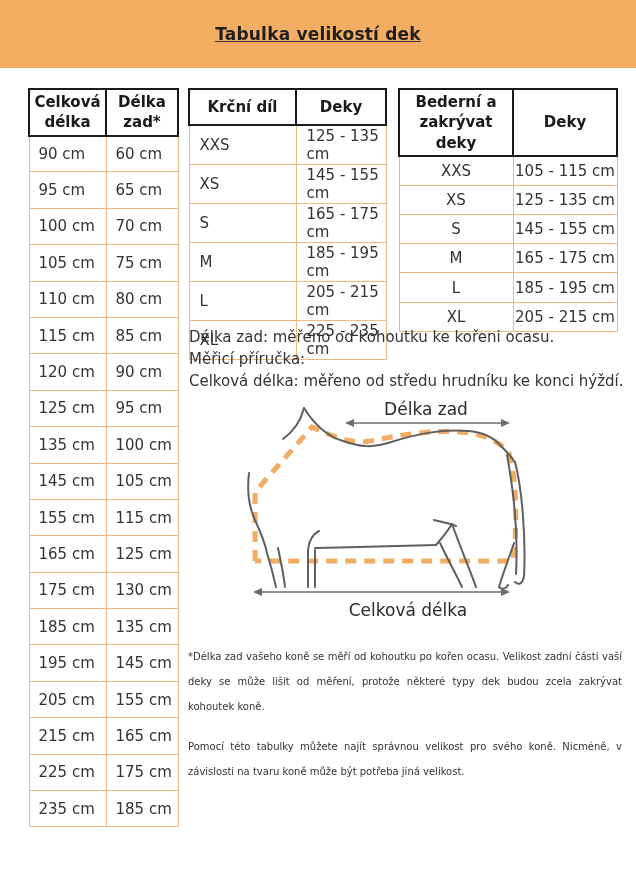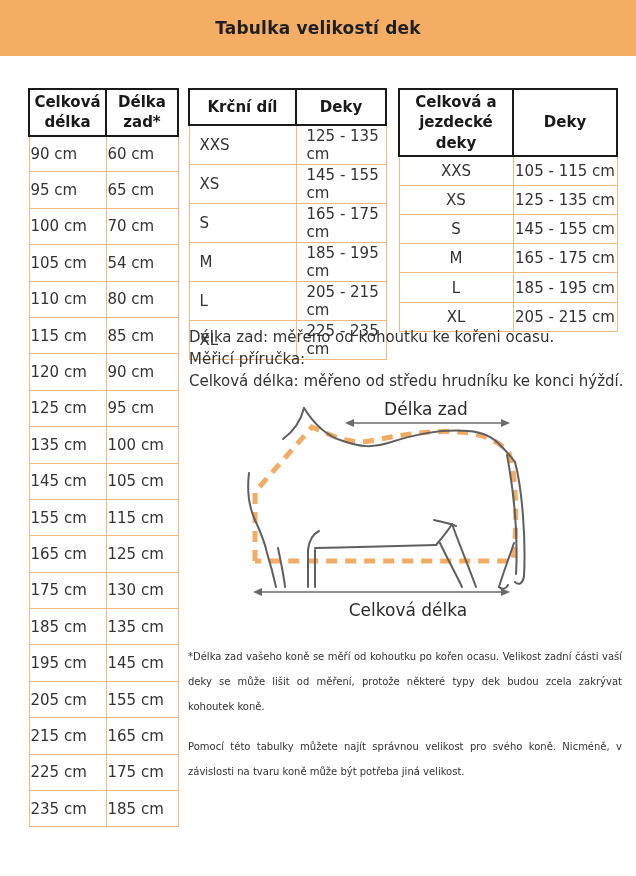--- a/index.html
+++ b/index.html
@@ -16,23 +16,23 @@
   body {
     width: 636px; height: 876px;
     background: #ffffff;
     font-family: "DejaVu Sans", "Liberation Sans", sans-serif;
     color: var(--text);
     position: relative;
     overflow: hidden;
   }
   .page-header {
     position: absolute; left: 0; top: 0;
-    width: 636px; height: 56px;
+    width: 636px; height: 68px;
     background: var(--header_bg);
-    display: flex; align-items: center; justify-content: center;
+    display: flex; align-items: center; justify-content: center; text-decoration: underline;
   }
   .page-title {
     margin: 0;
     font-size: 17px;
     font-weight: bold;
     color: #1f1f1f;
     letter-spacing: 0.2px;
   }
   table {
     position: absolute;
@@ -52,21 +52,21 @@
   }
   td {
     border: 1px solid var(--table_border);
     font-size: 15px;
     color: var(--text);
     vertical-align: middle;
   }
   
   .t-length { left: 28px; top: 88px; width: 149px; }
   .t-length th { height: 41px; }
-  .t-length td { height: 36.4px; padding-left: 1px; }
+  .t-length td { height: 36.4px; padding-left: 9px; }
   .t-length .c1 { width: 77px; }
   .t-length .c2 { width: 72px; }
   
   .t-neck { left: 188px; top: 88px; width: 197px; }
   .t-neck th { height: 36px; }
   .t-neck td { height: 29.3px; padding-left: 10px; }
   .t-neck .c1 { width: 107px; }
   .t-neck .c2 { width: 90px; }
   
   .t-loin { left: 398px; top: 88px; width: 218px; }
@@ -133,21 +133,21 @@
       <tr>
         <td>95 cm</td>
         <td>65 cm</td>
       </tr>
       <tr>
         <td>100 cm</td>
         <td>70 cm</td>
       </tr>
       <tr>
         <td>105 cm</td>
-        <td>54 cm</td>
+        <td>75 cm</td>
       </tr>
       <tr>
         <td>110 cm</td>
         <td>80 cm</td>
       </tr>
       <tr>
         <td>115 cm</td>
         <td>85 cm</td>
       </tr>
       <tr>
@@ -244,21 +244,21 @@
     </tbody>
 </table>
 
 <table class="t-loin">
   <colgroup>
       <col class="c1">
       <col class="c2">
     </colgroup>
   <thead>
     <tr>
-      <th>Celková a jezdecké deky</th>
+      <th>Bederní a zakrývat deky</th>
       <th>Deky</th>
     </tr>
   </thead>
   <tbody>
       <tr>
         <td>XXS</td>
         <td>105 - 115 cm</td>
       </tr>
       <tr>
         <td>XS</td>

